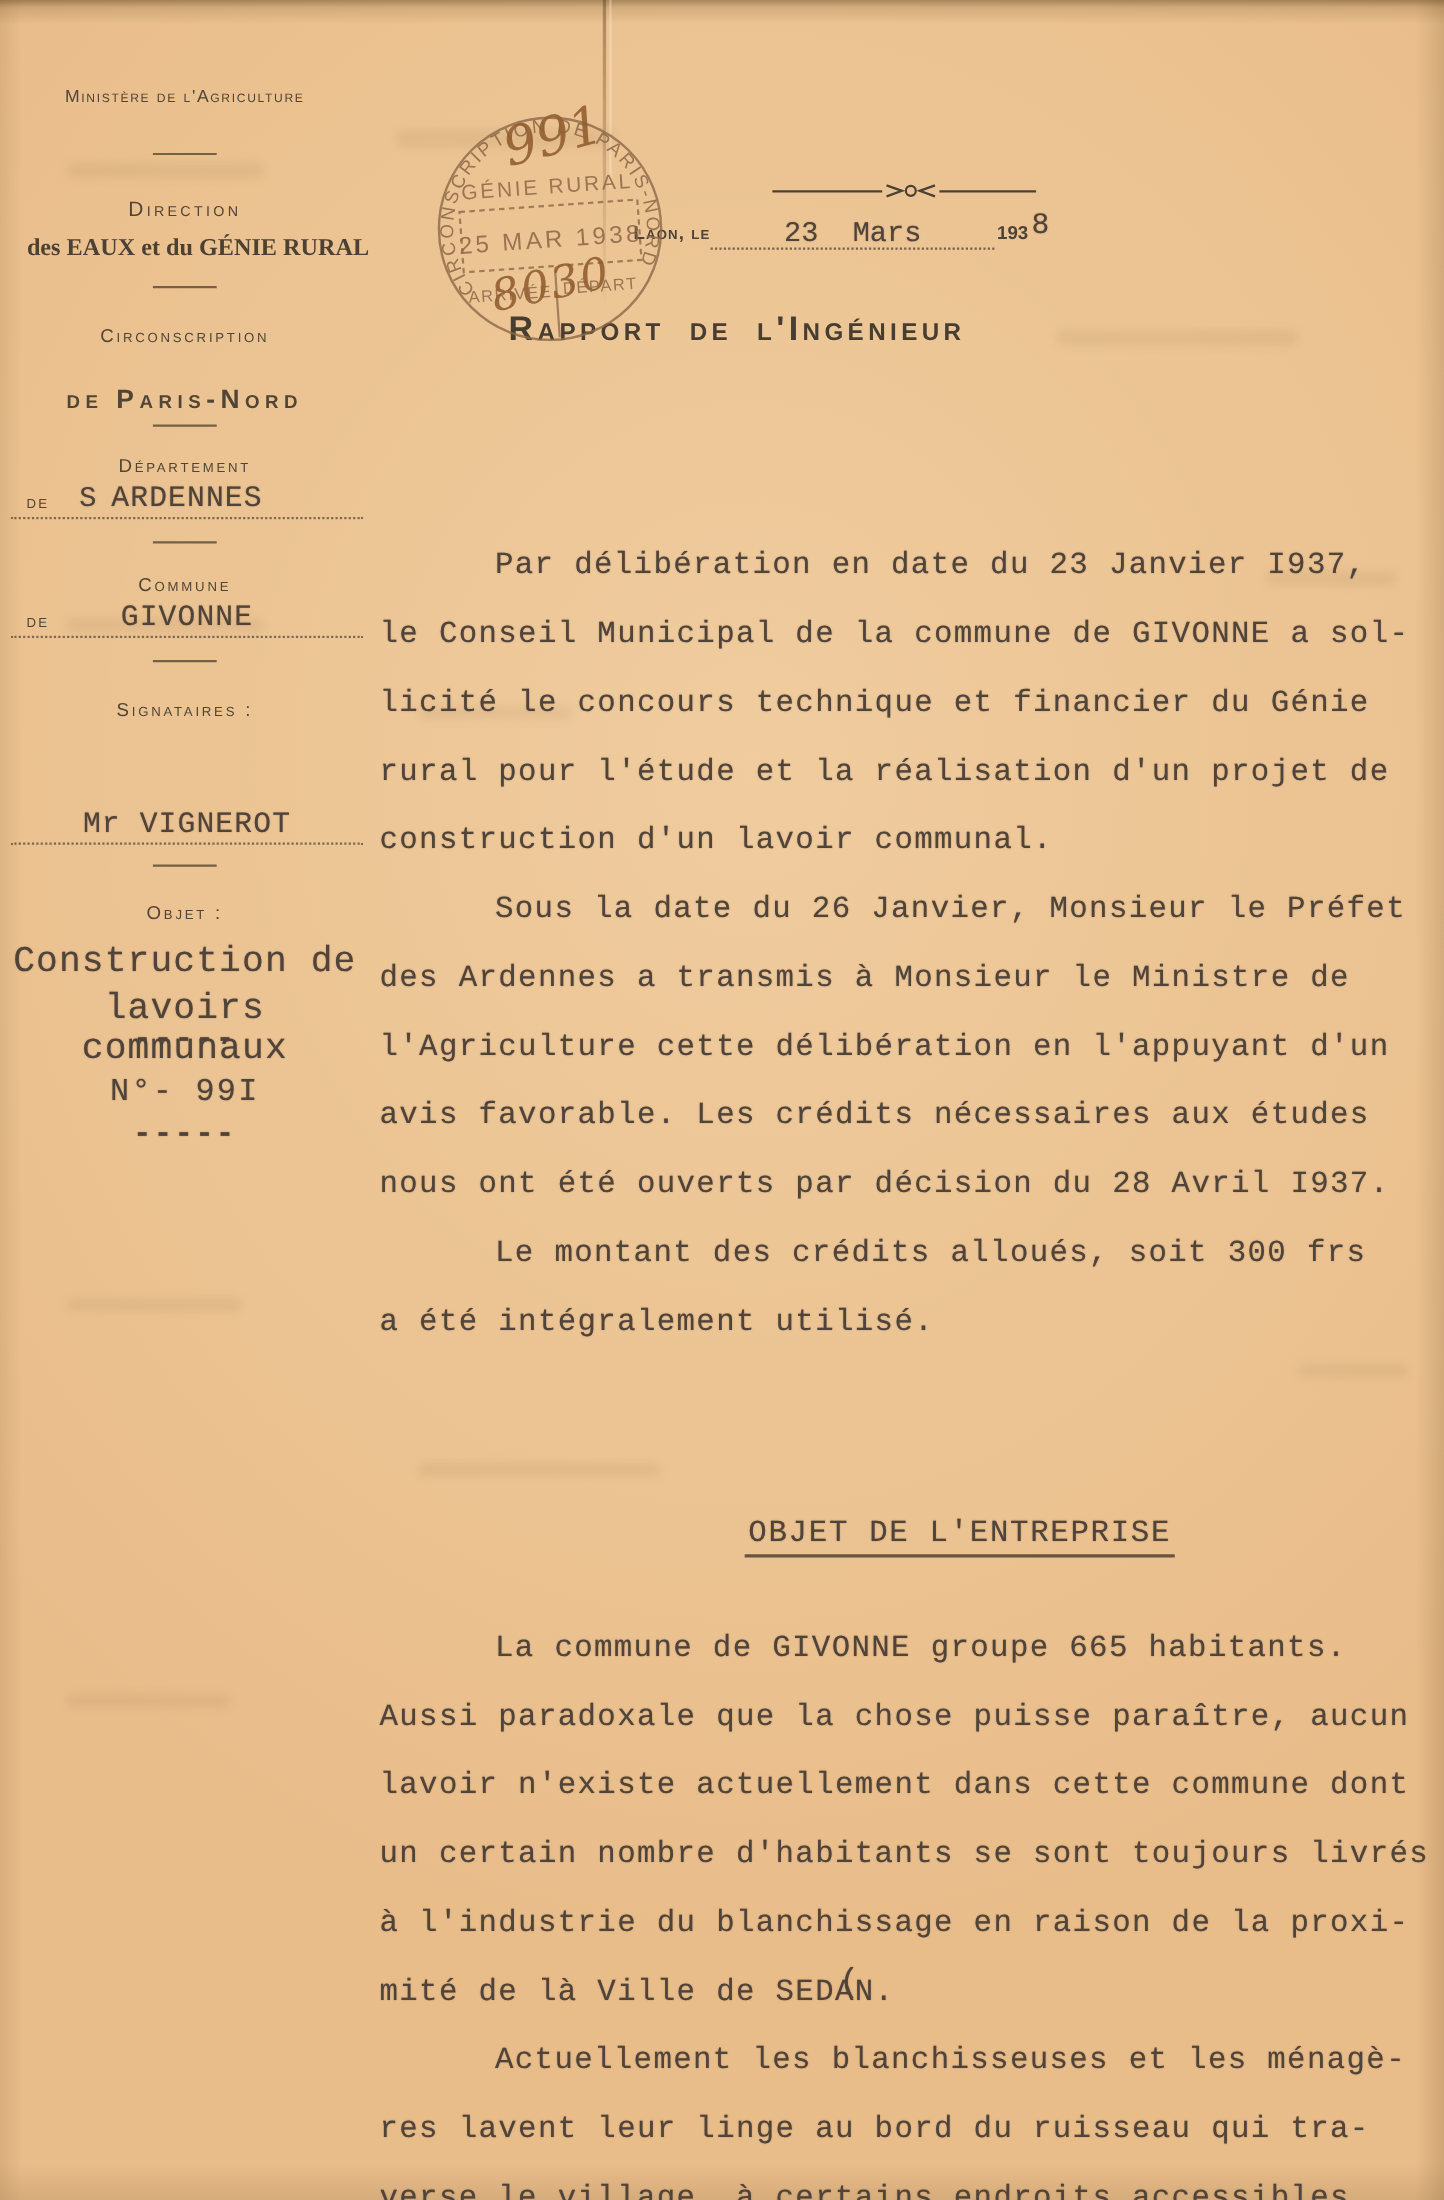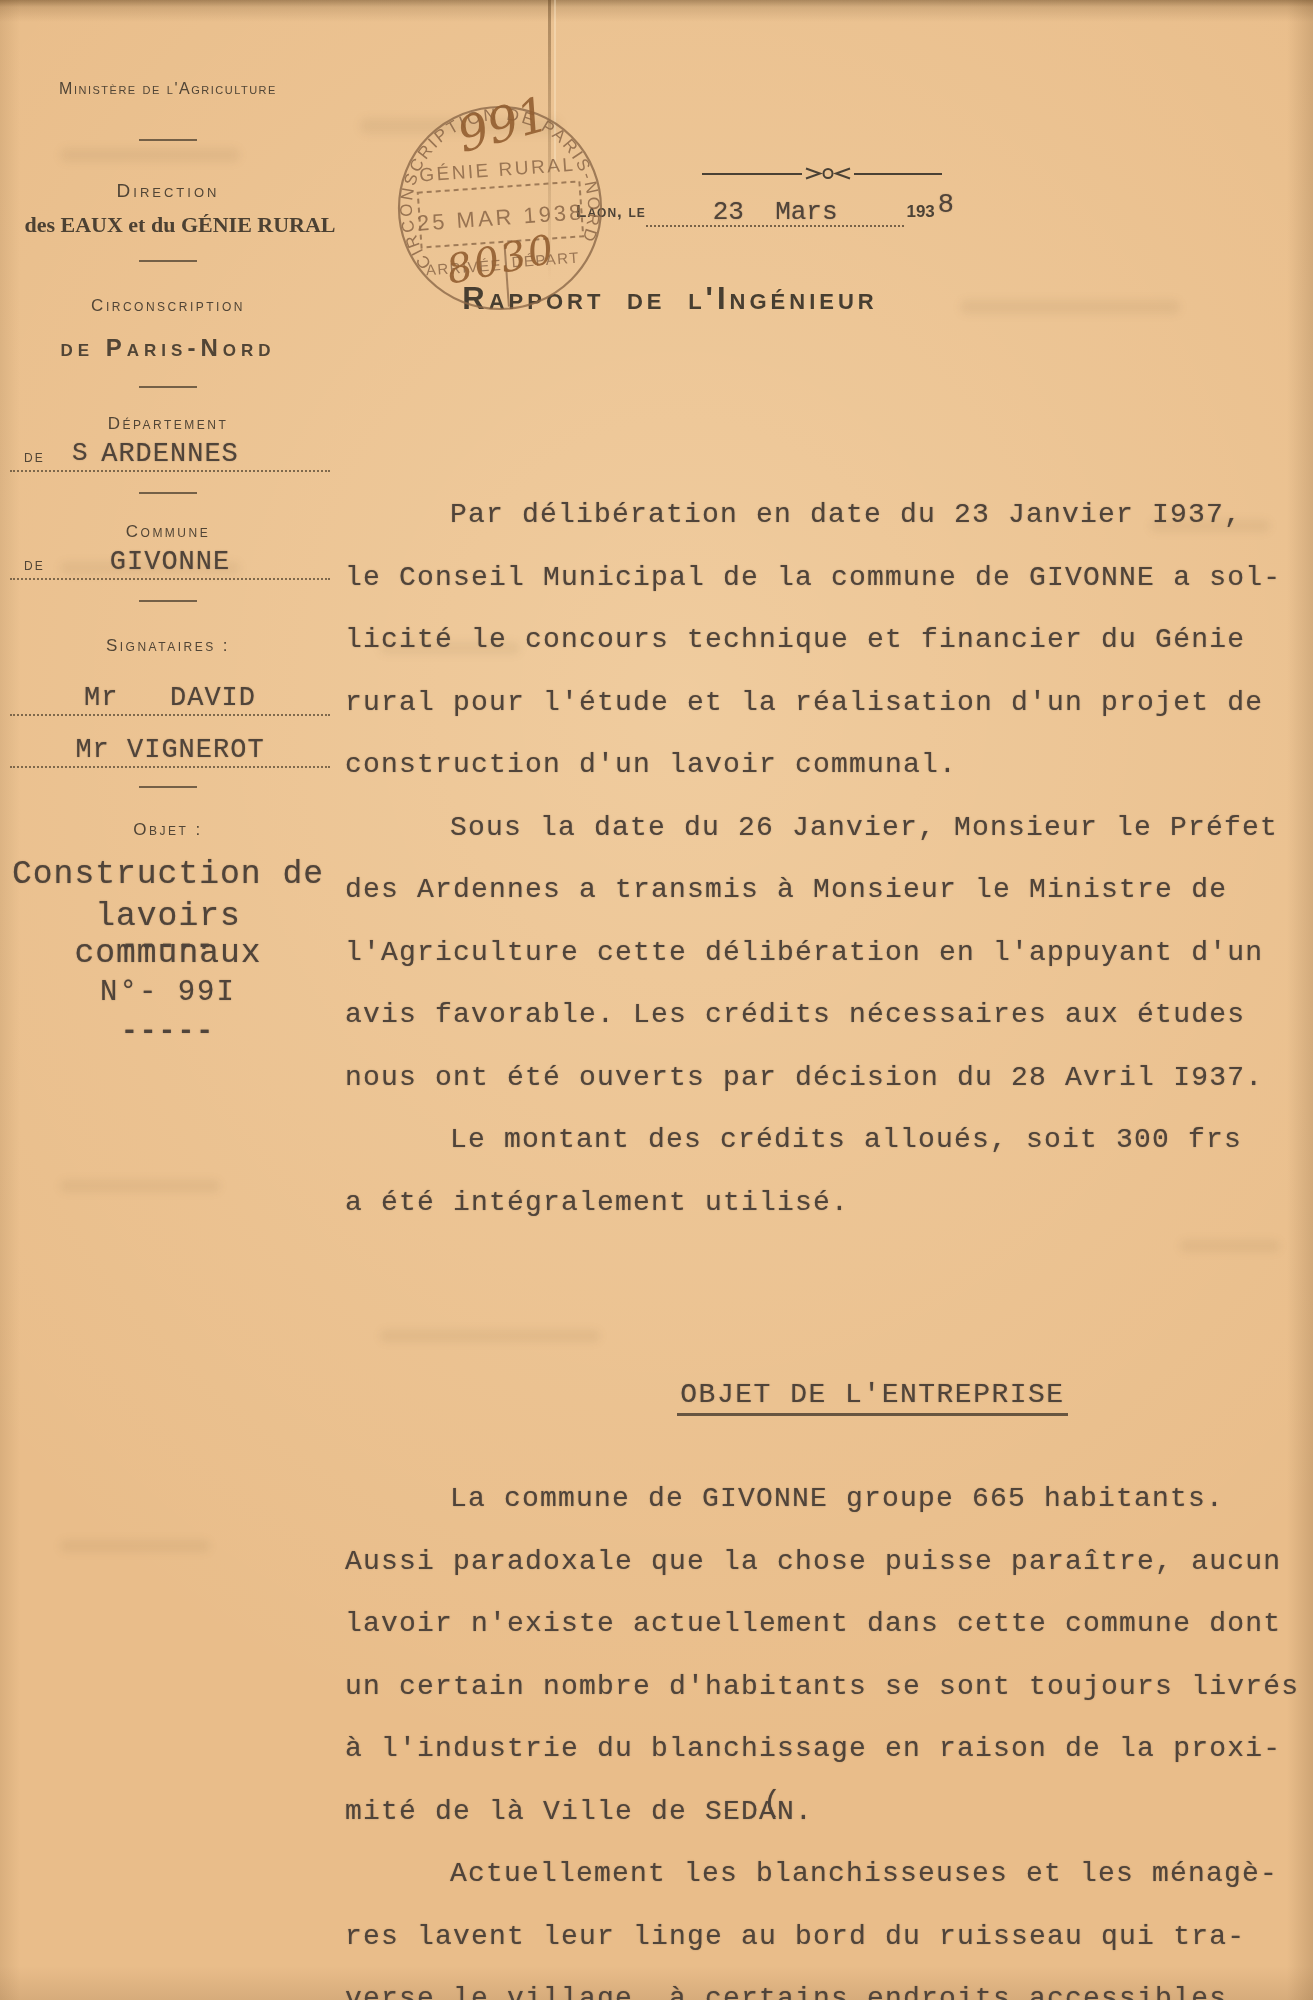--- a/index.html
+++ b/index.html
@@ -89,42 +89,39 @@
 
   <aside class="sidebar">
     <div class="lh ministry sc" style="top:80px">Ministère de l'Agriculture</div>
     <div class="rule" style="top:139px"></div>
 
     <div class="lh label19 sc" style="top:180px">Direction</div>
     <div class="lh dirname" style="top:212px">des EAUX et du GÉNIE RURAL</div>
     <div class="rule" style="top:260px"></div>
 
     <div class="lh label17 sc" style="top:296px">Circonscription</div>
-    <div class="lh circname sc" style="top:334px">de Paris-Nord</div>
+    <div class="lh circname sc" style="top:350px">de Paris-Nord</div>
     <div class="rule" style="top:386px"></div>
 
     <div class="lh label17 sc" style="top:414px">Département</div>
     <div class="entry-row" style="top:428px">
       <span class="prefix sc">de</span>
       <span class="typed typed-s">S</span>
       <span class="entry-val typed">ARDENNES</span>
     </div>
     <div class="rule" style="top:492px"></div>
 
     <div class="lh label17 sc" style="top:522px">Commune</div>
     <div class="entry-row" style="top:536px">
       <span class="prefix sc">de</span>
       <span class="entry-val typed">GIVONNE</span>
     </div>
     <div class="rule" style="top:600px"></div>
 
     <div class="lh label17 sc" style="top:636px">Signataires :</div>
-    <div class="entry-row" style="top:672px">
-      <span class="entry-val typed" style="white-space:pre">Mr   DAVID</span>
-    </div>
     <div class="entry-row" style="top:724px">
       <span class="entry-val typed" style="white-space:pre">Mr VIGNEROT</span>
     </div>
     <div class="rule" style="top:786px"></div>
 
     <div class="lh label17 sc" style="top:820px">Objet :</div>
     <div class="lh typed side-typed" style="top:856px">Construction de</div>
     <div class="lh typed side-typed" style="top:898px">lavoirs communaux</div>
     <div class="lh typed dashline" style="top:930px">-----</div>
     <div class="lh typed" style="top:976px;font-size:29px;letter-spacing:2px">N°- 99I</div>

